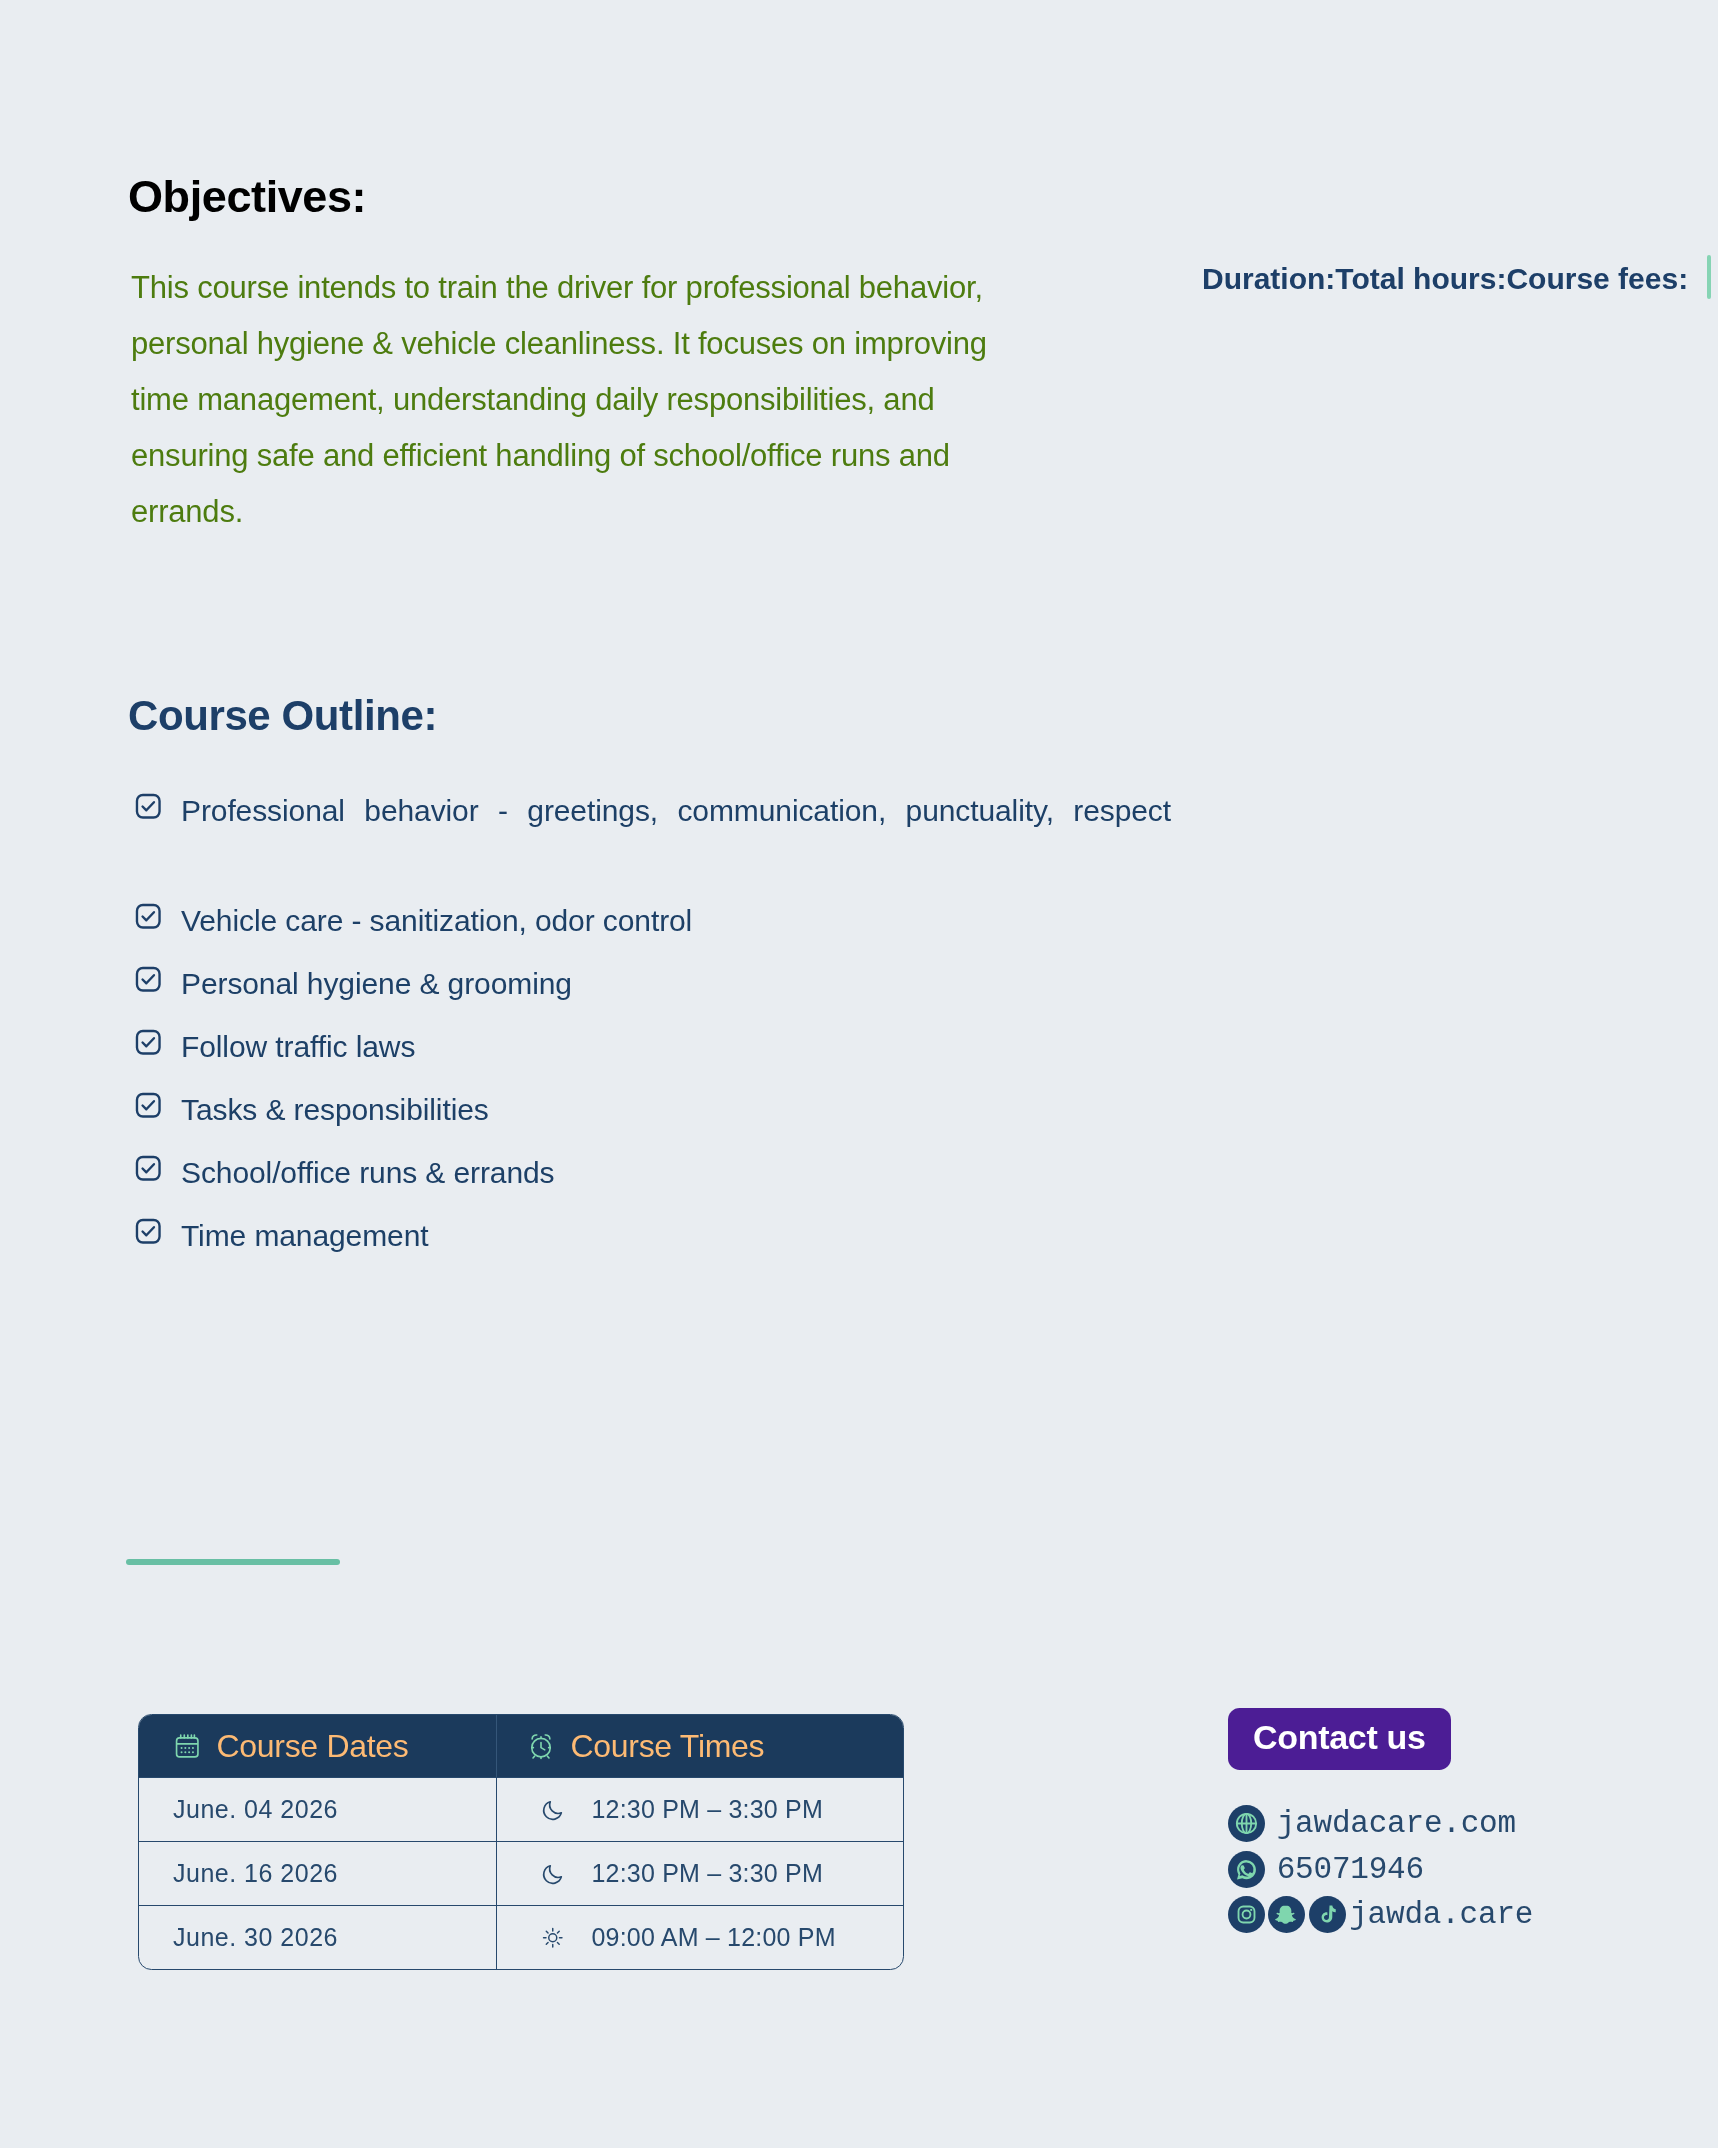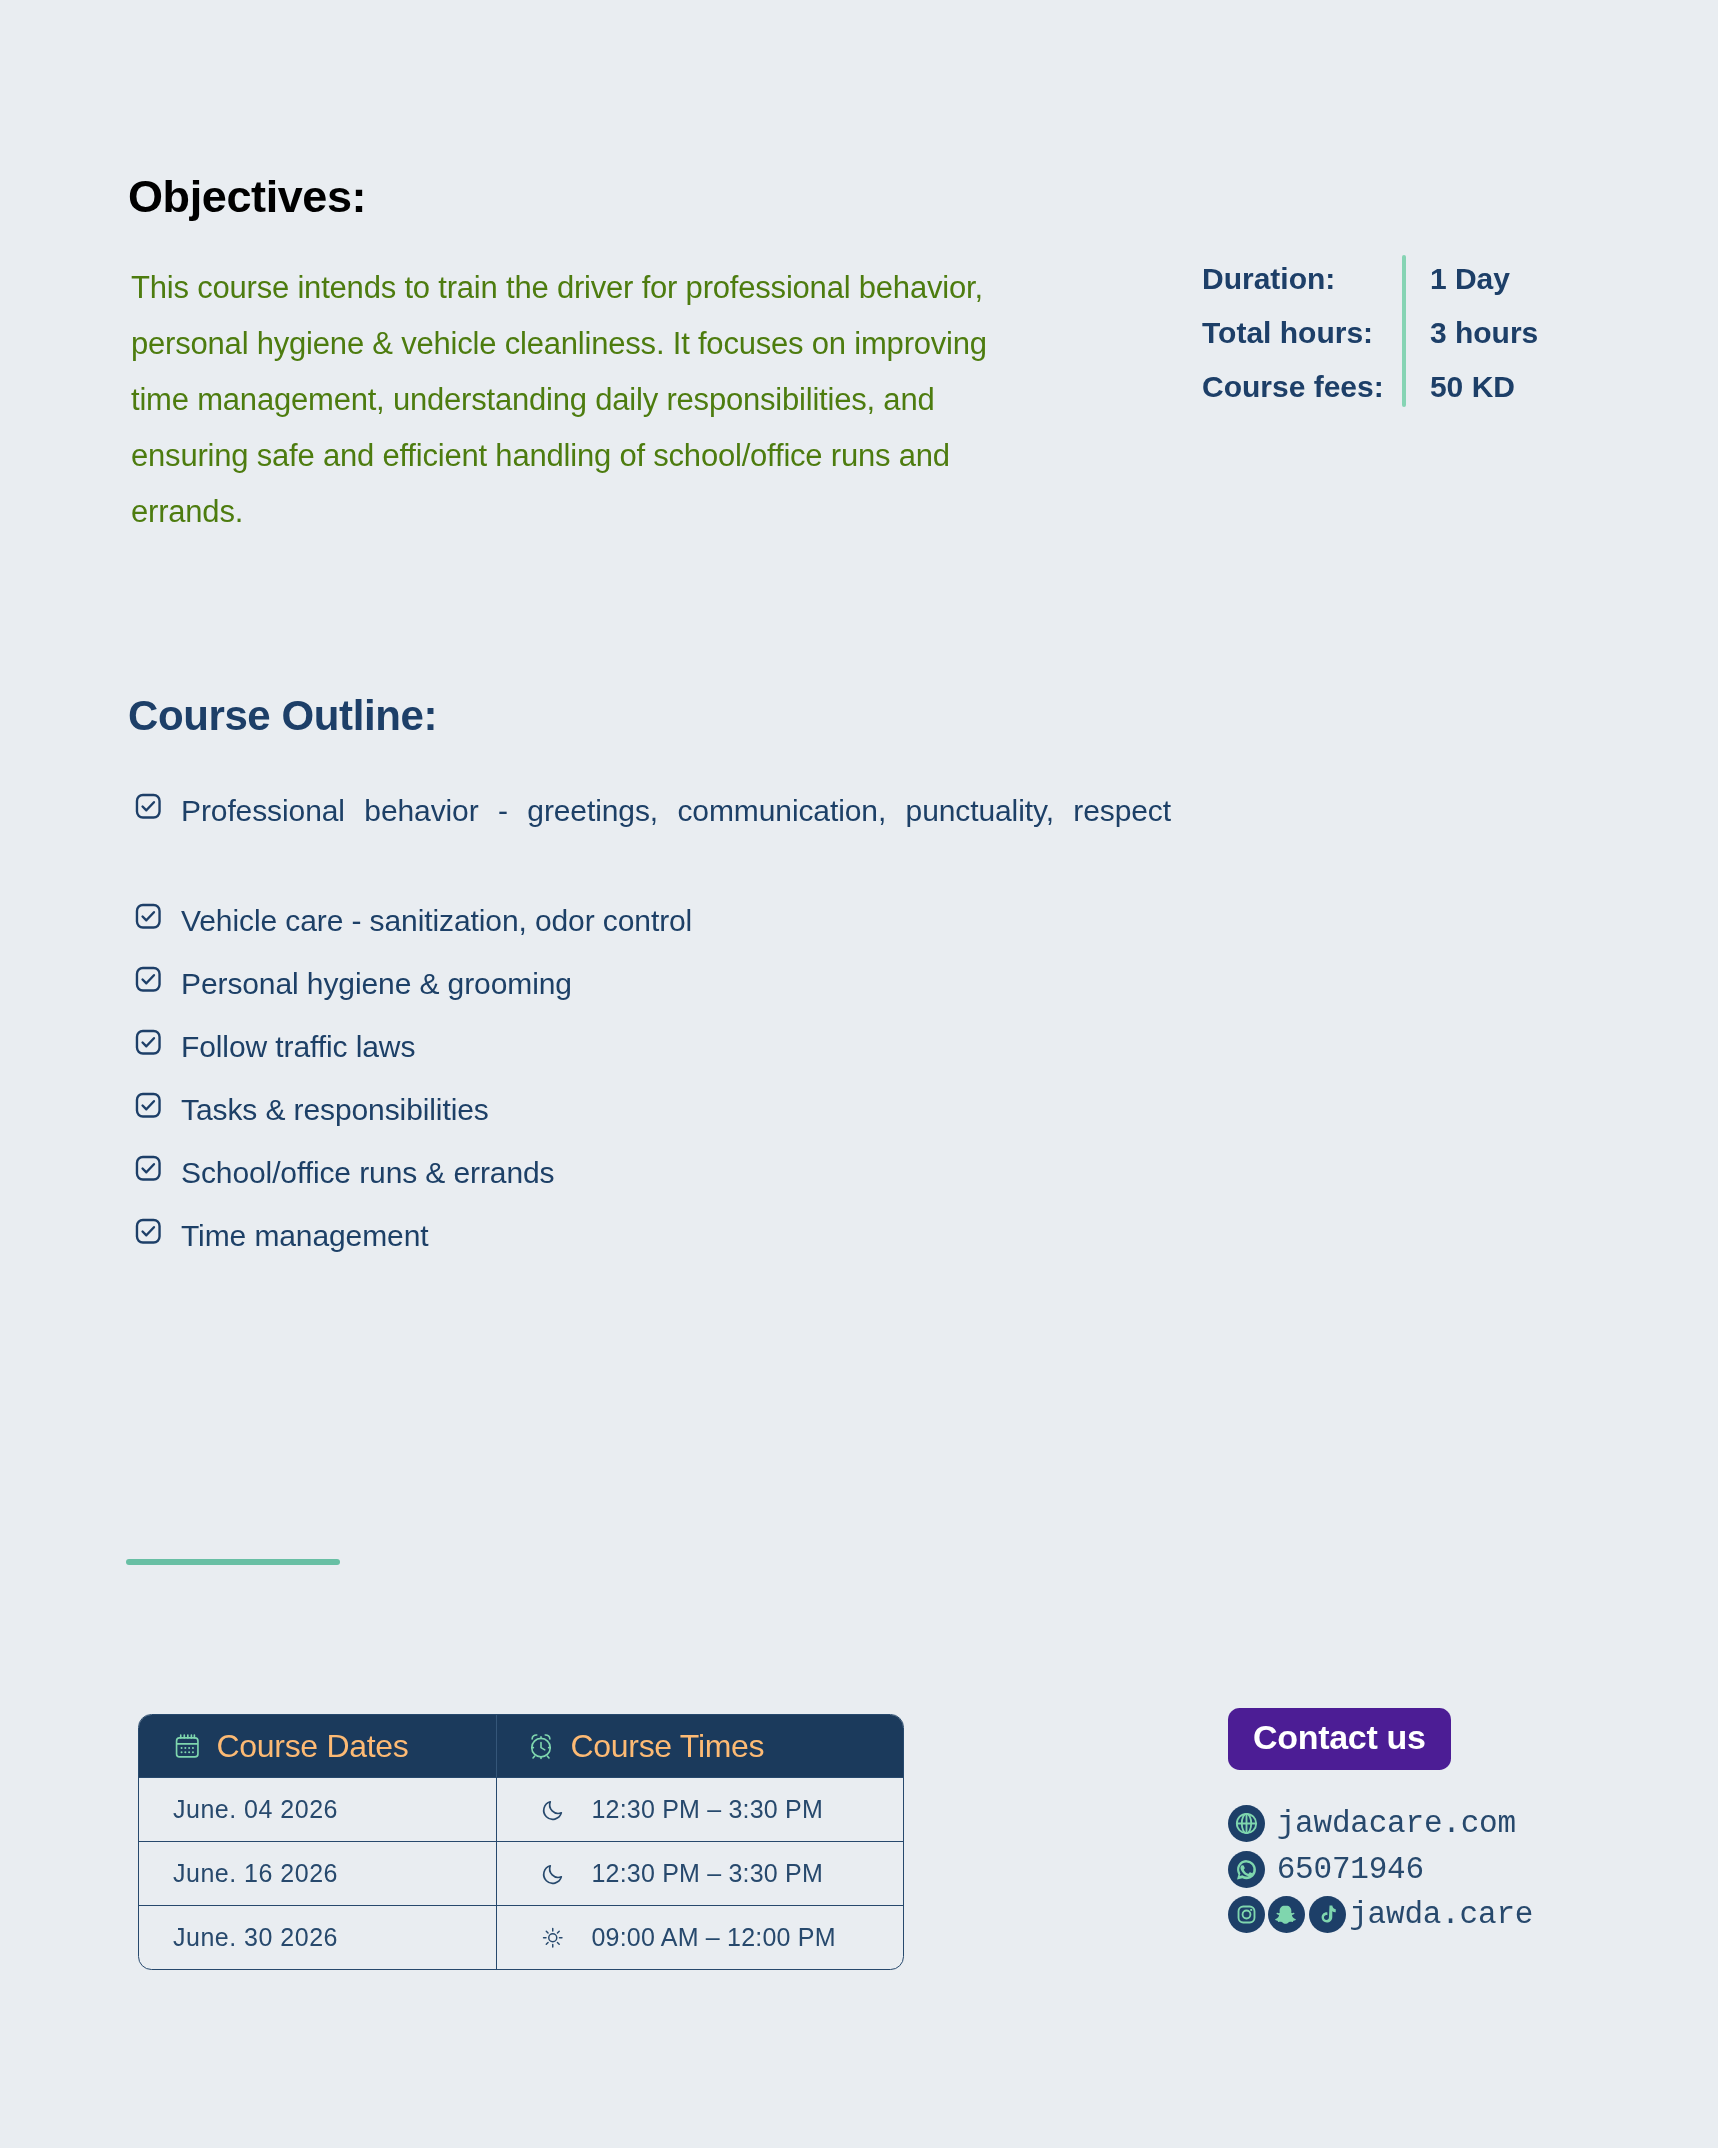--- a/index.html
+++ b/index.html
@@ -48,21 +48,21 @@
   
   .facts {
     position: absolute;
     left: 1202px;
     top: 252px;
     display: flex;
     align-items: stretch;
   }
   .facts-labels, .facts-values {
     display: flex;
-    flex-direction: column;
+    flex-direction: row;
   }
   .facts-labels {
     padding-right: 18.5px;
   }
   .facts-divider {
     width: 4.2px;
     background: #86d4b4;
     border-radius: 2.5px;
     margin: 3.4px 0 6.7px 0;
   }

